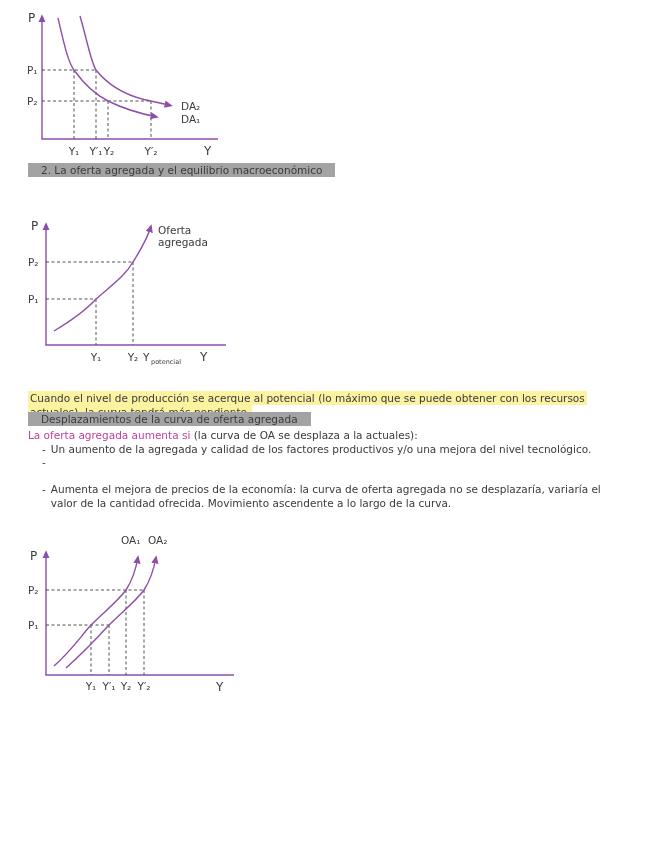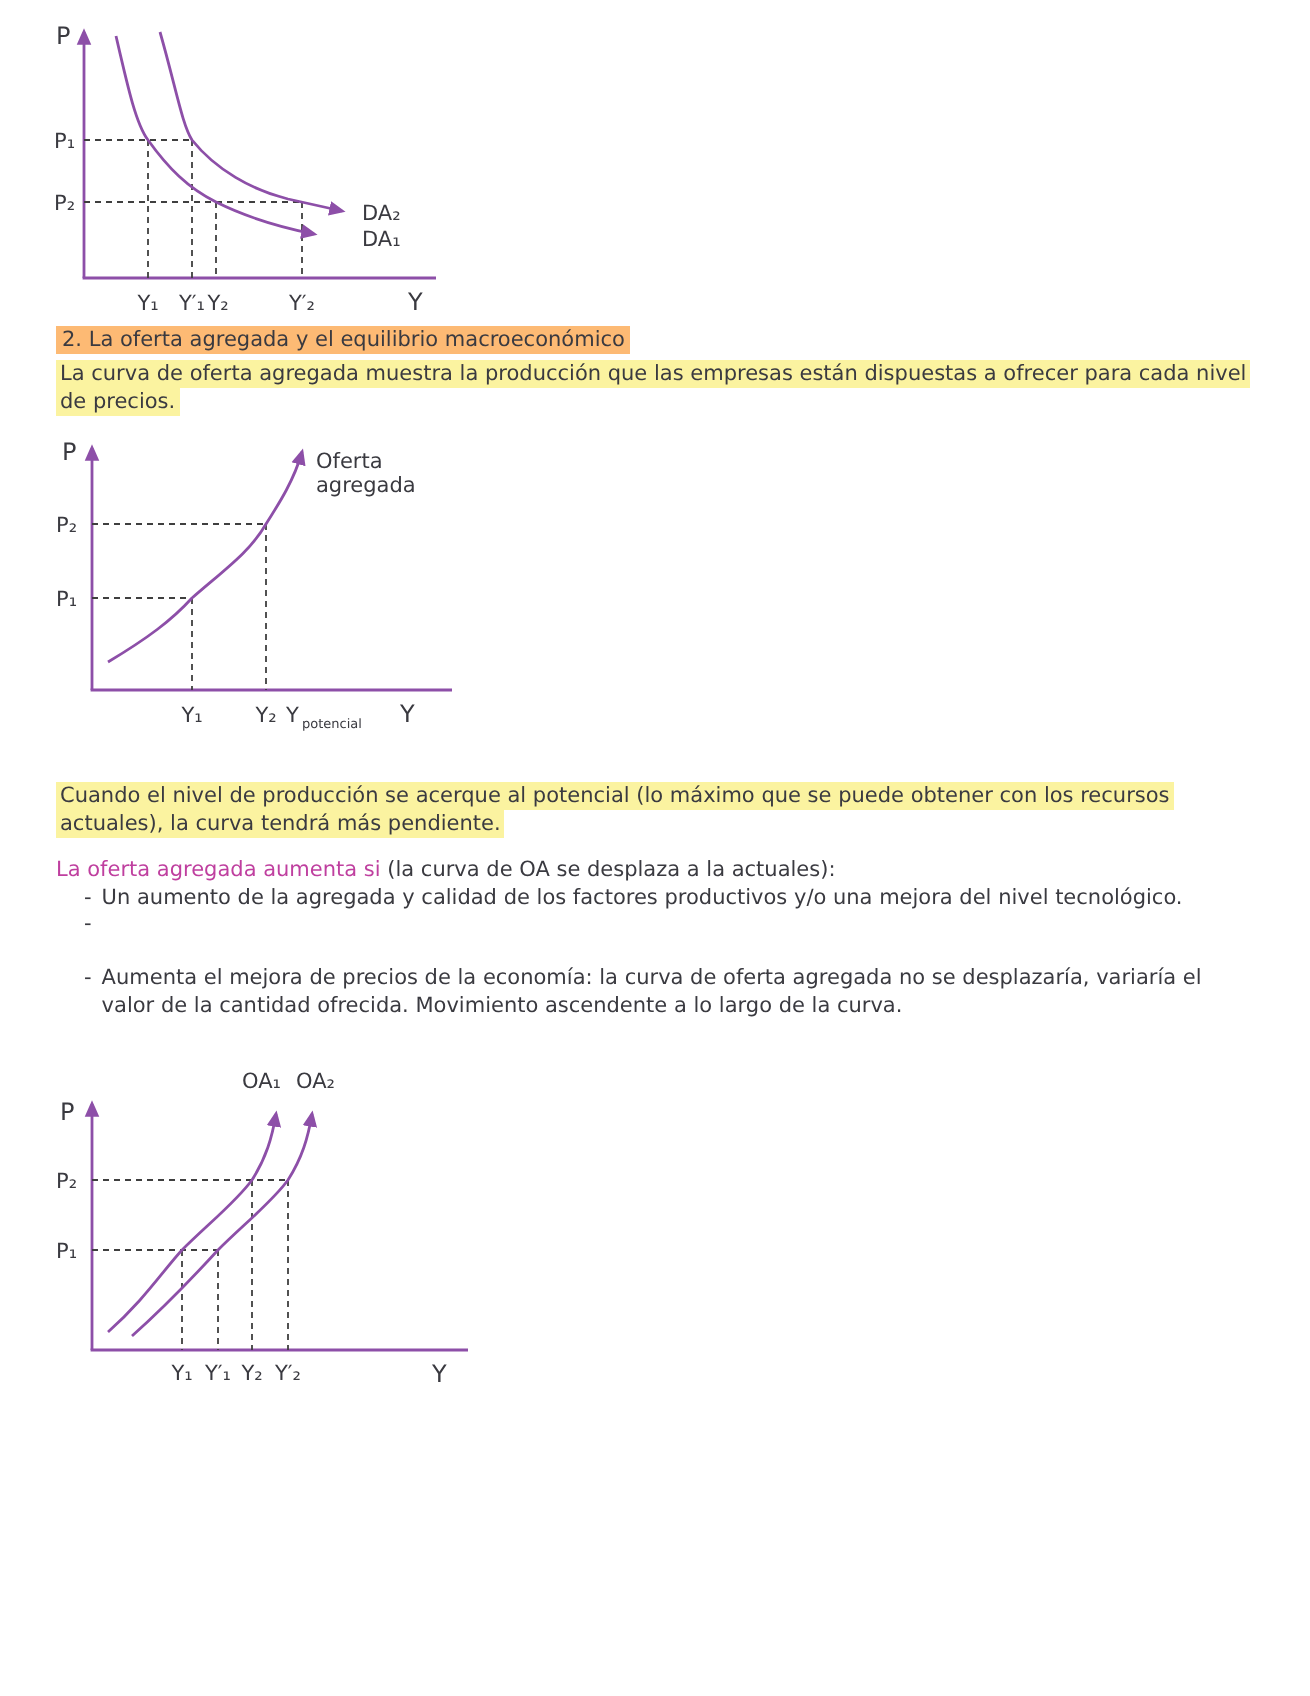--- a/index.html
+++ b/index.html
@@ -3,21 +3,21 @@
 <meta charset="utf-8">
 <style>
   * { margin:0; padding:0; box-sizing:border-box; }
   html, body { background:#ffffff; }
   .page {
     position:relative; width:655px; height:848px; background:#ffffff;
     font-family:"DejaVu Sans", sans-serif; color:#3a3a40; overflow:hidden;
   }
   .abs { position:absolute; }
   .body-text { font-size:10.5px; line-height:13.5px; }
-  .hl-pink   { background:#fdba74; padding:1px 3px;
+  .hl-pink   { background:#a3a3a3; padding:1px 13px;
                -webkit-box-decoration-break:clone; box-decoration-break:clone; }
   .hl-yellow { background:#fbf3a0; padding:1px 2px;
                -webkit-box-decoration-break:clone; box-decoration-break:clone; }
   .pink-text { color:#bf3f9f;text-align:center; }
   .bullet { display:flex; gap:5px; }
   .bullet .marker { flex:0 0 auto; }
   svg text { font-family:"DejaVu Sans", sans-serif; fill:#3a3a40; }
 </style>
 </head>
 <body>
@@ -53,23 +53,20 @@
       <text x="70" y="149">Y′₁</text>
       <text x="83" y="149">Y₂</text>
       <text x="125" y="149">Y′₂</text>
     </g>
   </svg>
 
   <div class="abs body-text" style="left:28px; top:164px">
     <span class="hl-pink">2. La oferta agregada y el equilibrio macroeconómico</span>
   </div>
 
-  <div class="abs body-text" style="left:28px; top:181px; width:602px">
-    <span class="hl-yellow">La curva de oferta agregada muestra la producción que las empresas están dispuestas a ofrecer para cada nivel de precios.</span>
-  </div>
 
   <svg class="abs" style="left:26px; top:214px" width="240" height="154" viewBox="0 0 240 154">
     <defs>
       <marker id="ar2" viewBox="0 0 10 10" refX="7" refY="5" markerWidth="6.5" markerHeight="6.5" orient="auto-start-reverse">
         <path d="M0,1 L9,5 L0,9 z" fill="#8d4fa8"></path>
       </marker>
     </defs>
     <line x1="20" y1="131" x2="20" y2="10" stroke="#8d4fa8" stroke-width="1.4" marker-end="url(#ar2)"></line>
     <line x1="19.3" y1="131" x2="200" y2="131" stroke="#8d4fa8" stroke-width="1.4"></line>
     <text x="5" y="16" font-size="12">P</text>
@@ -90,20 +87,23 @@
       <text x="107" y="147">Y₂</text>
     </g>
     <text x="117" y="147" font-size="10.5">Y</text>
     <text x="125" y="150" font-size="6.5">potencial</text>
   </svg>
 
   <div class="abs body-text" style="left:28px; top:392px; width:606px">
     <span class="hl-yellow">Cuando el nivel de producción se acerque al potencial (lo máximo que se puede obtener con los recursos actuales), la curva tendrá más pendiente.</span>
   </div>
 
+  <div class="abs body-text" style="left:28px; top:413px">
+    <span class="hl-pink">Desplazamientos de la curva de oferta agregada</span>
+  </div>
 
   <div class="abs body-text" style="left:28px; top:429px; width:606px">
     <span class="pink-text">La oferta agregada aumenta si</span><span> (la curva de OA se desplaza a la actuales):</span>
   </div>
 
   <div class="abs body-text bullet" style="left:42px; top:443px; width:592px">
     <span class="marker">-</span>
     <span>Un aumento de la agregada y calidad de los factores productivos y/o una mejora del nivel tecnológico.</span>
   </div>
 

